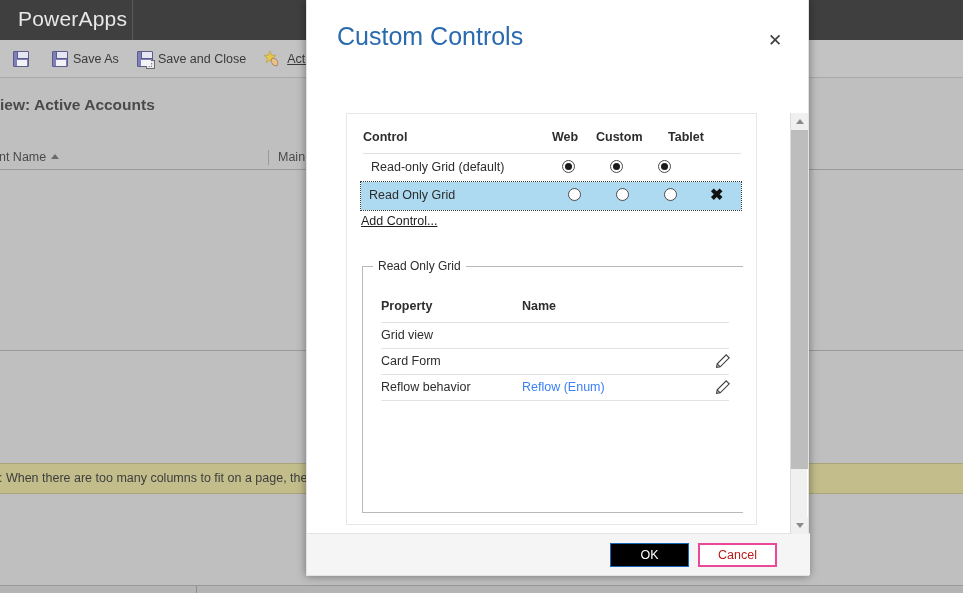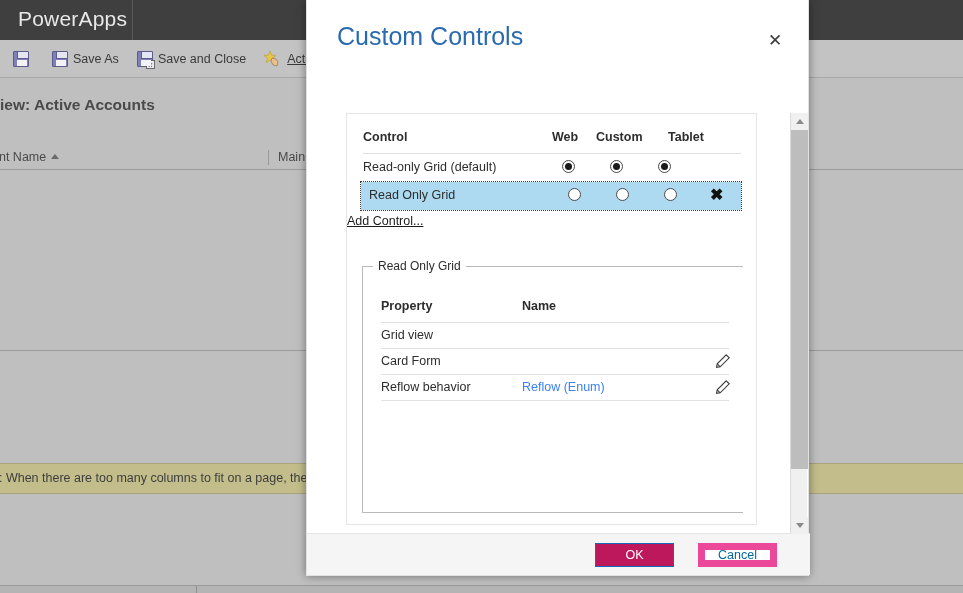--- a/index.html
+++ b/index.html
@@ -145,21 +145,21 @@
   .ct-head {
     position: relative; height: 26px; font-size: 12.5px; font-weight: bold; color: #2d2d2d;
     border-bottom: 1px solid #e0e0e0;
   }
   .ct-head .c-control { position: absolute; left: 0; top: 2px; }
   .ct-head .c-web   { position: absolute; left: 189px; top: 2px; }
   .ct-head .c-phone { position: absolute; left: 233px; top: 2px; }
   .ct-head .c-tablet{ position: absolute; left: 285px; top: 2px; margin-left: 20px; }
 
   .ct-row { position: relative; height: 28px; font-size: 12.5px; color: #2d2d2d; }
-  .ct-row .name { position: absolute; left: 0; top: 6px; }
+  .ct-row .name { position: absolute; left: 8px; top: 6px; }
   .ct-row.selected {
     background: #addaf0; outline: 1px dotted #3a3a3a; outline-offset: 0px;
     width: 380px; left: -2px; padding-left: 2px;
   }
   .ct-row.selected .name { left: 8px; }
   .radio {
     position: absolute; top: 6px;
     width: 13px; height: 13px; border-radius: 50%;
     border: 1px solid #4a4a4a; background: #fff;
     display: flex; align-items: center; justify-content: center;
@@ -172,21 +172,21 @@
   .r-phone { left: 247px; }
   .r-tablet{ left: 295px; }
   .ct-row.selected .r-web   { left: 207px; }
   .ct-row.selected .r-phone { left: 255px; }
   .ct-row.selected .r-tablet{ left: 303px; }
   .del-x {
     position: absolute; left: 349px; top: 4px;
     font-size: 16px; font-weight: bold; color: #111; cursor: pointer; line-height: 18px;
   }
   .add-control {
-    position: absolute; left: 0; top: 100px;
+    position: absolute; left: 14px; top: 100px;
     font-size: 12.5px; color: #1d1d1d; text-decoration: underline; cursor: pointer;
   }
 
   
   .prop-fieldset {
     position: absolute; left: 15px; top: 152px; width: 381px; height: 247px;
     border: 1px solid #b9b9b9; border-right: none;
   }
   .prop-legend {
     position: absolute; left: 10px; top: -8px; background: #fff; padding: 0 5px;
@@ -232,24 +232,24 @@
   .dlg-footer {
     position: absolute; left: 0; bottom: 0; width: 503px; height: 42px;
     background: #f5f5f5; border-top: 1px solid #e4e4e4;
   }
   .btn {
     position: absolute; top: 9px; height: 24px; width: 79px;
     font-size: 12.5px; font-family: "Liberation Sans", sans-serif;
     cursor: pointer; display: flex; align-items: center; justify-content: center;
   }
   .btn-ok {
-    left: 288px; background: #be185d; color: #fff; border: 1px solid #1768b8;
+    left: 303px; background: #000000; color: #fff; border: 1px solid #1768b8;
   }
   .btn-cancel {
-    left: 391px; background: #fff; color: #0369a1; border: 7px solid #ec4899;
+    left: 391px; background: #fff; color: #b91c1c; border: 2px solid #ec4899;
   }
 </style>
 </head>
 <body>
 
 <div id="bg">
 
   <div class="app-header">
     <div class="brand">PowerApps</div>
     <div class="divider"></div>

